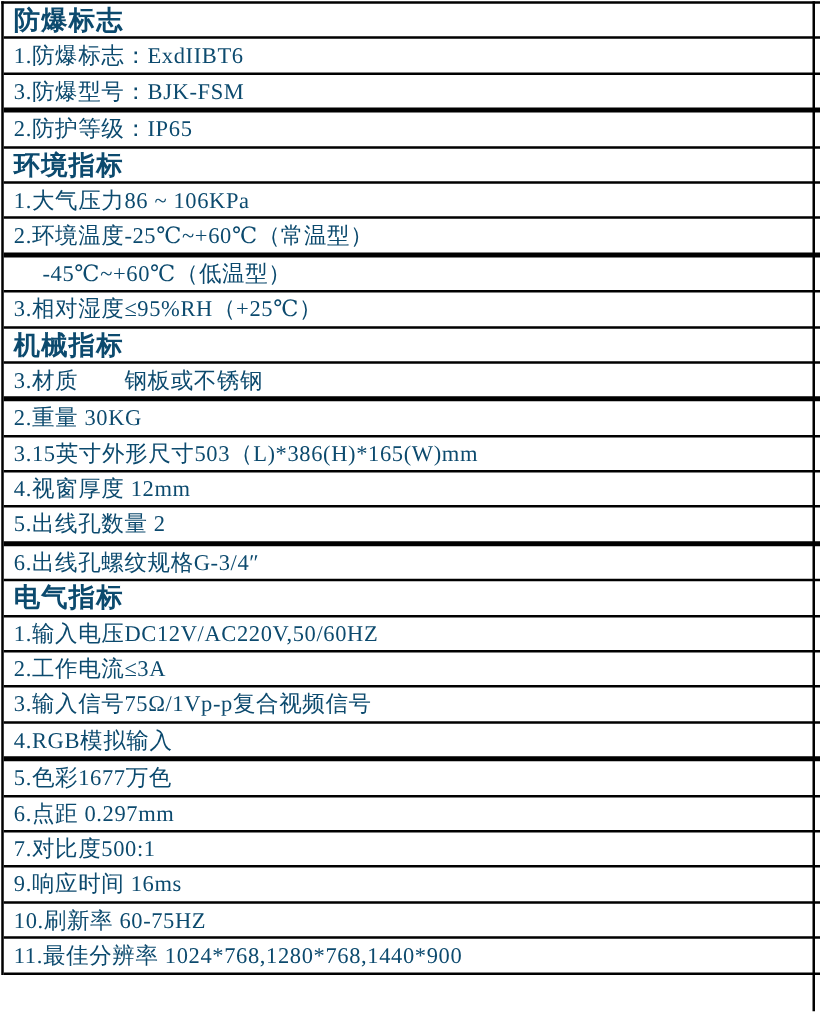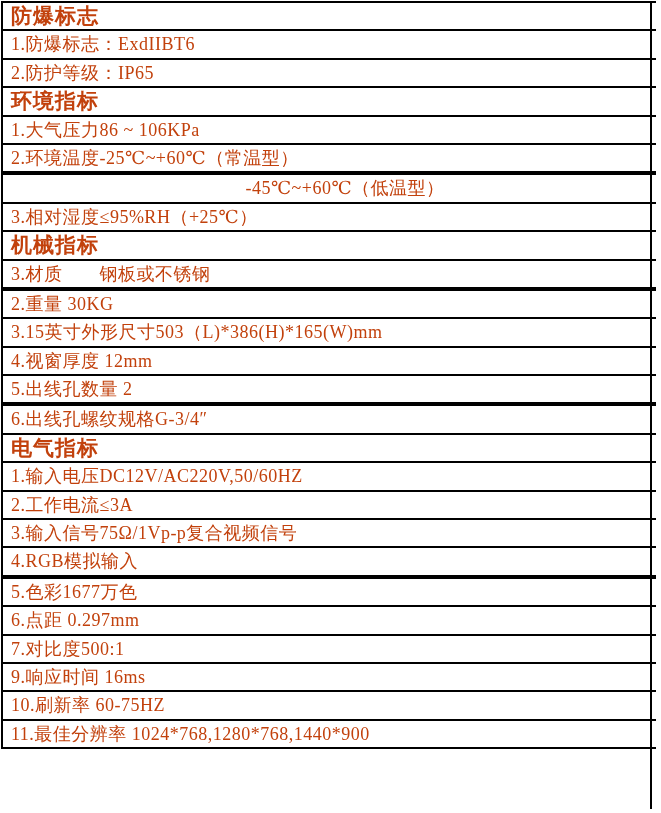--- a/index.html
+++ b/index.html
@@ -6,21 +6,21 @@
     margin: 0;
     padding: 0;
     background: #ffffff;
   }
   #page {
     position: relative;
     width: 661px;
     height: 813px;
     background: #ffffff;
     font-family: "Liberation Serif", "DejaVu Serif", serif;
-    color: #c2410c;
+    color: #0c4a6e;
     overflow: hidden;
   }
   #spec-table {
     position: absolute;
     left: 1px;
     top: 1px;
     width: 655px;
     border-top: 2px solid #000;
     border-left: 2px solid #000;
     box-sizing: border-box;
@@ -38,40 +38,40 @@
   .row.thick {
     border-bottom-width: 4px;
   }
   .row.header {
     font-weight: bold;
     font-size: 21px;
     letter-spacing: 1px;
   }
   .row.indent {
     padding-left: 31px;
-    text-align: center;
   }
   
   #right-border {
     position: absolute;
     left: 650px;
     top: 1px;
     width: 2px;
     height: 808px;
     background: #000;
   }
 </style>
 </head>
 <body>
 
 <div id="page">
   <div id="spec-table">
 
     <div class="row header"><span>防爆标志</span></div>
     <div class="row"><span>1.防爆标志：ExdIIBT6</span></div>
+    <div class="row thick"><span>3.防爆型号：BJK-FSM</span></div>
     <div class="row"><span>2.防护等级：IP65</span></div>
 
     <div class="row header"><span>环境指标</span></div>
     <div class="row"><span>1.大气压力86 ~ 106KPa</span></div>
     <div class="row thick"><span>2.环境温度-25℃~+60℃（常温型）</span></div>
     <div class="row indent"><span>-45℃~+60℃（低温型）</span></div>
     <div class="row"><span>3.相对湿度≤95%RH（+25℃）</span></div>
 
     <div class="row header"><span>机械指标</span></div>
     <div class="row thick"><span>3.材质　　钢板或不锈钢</span></div>

